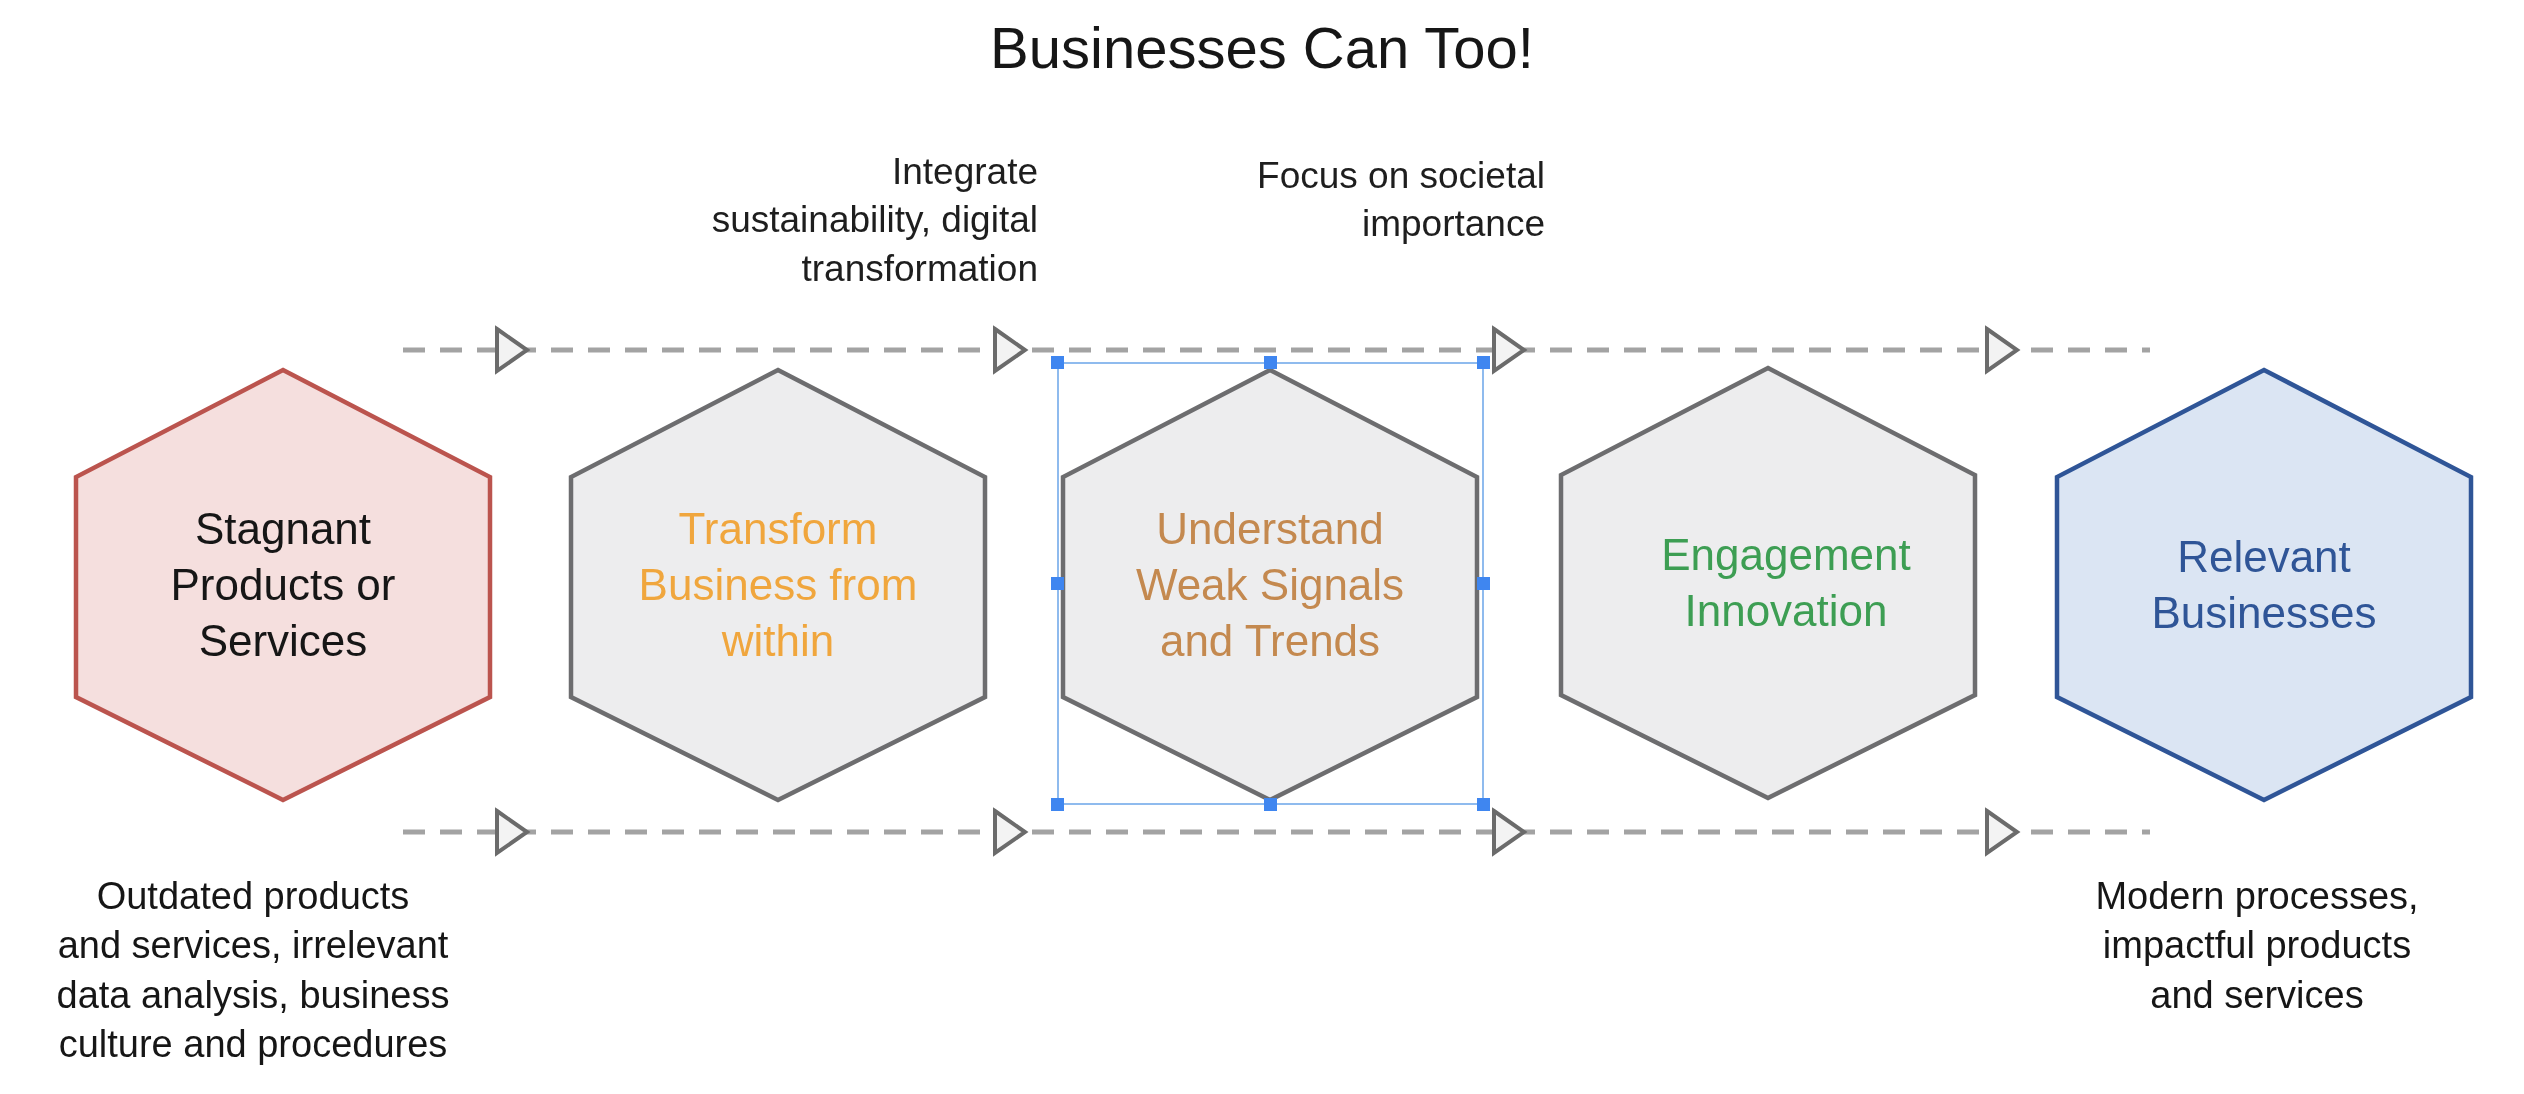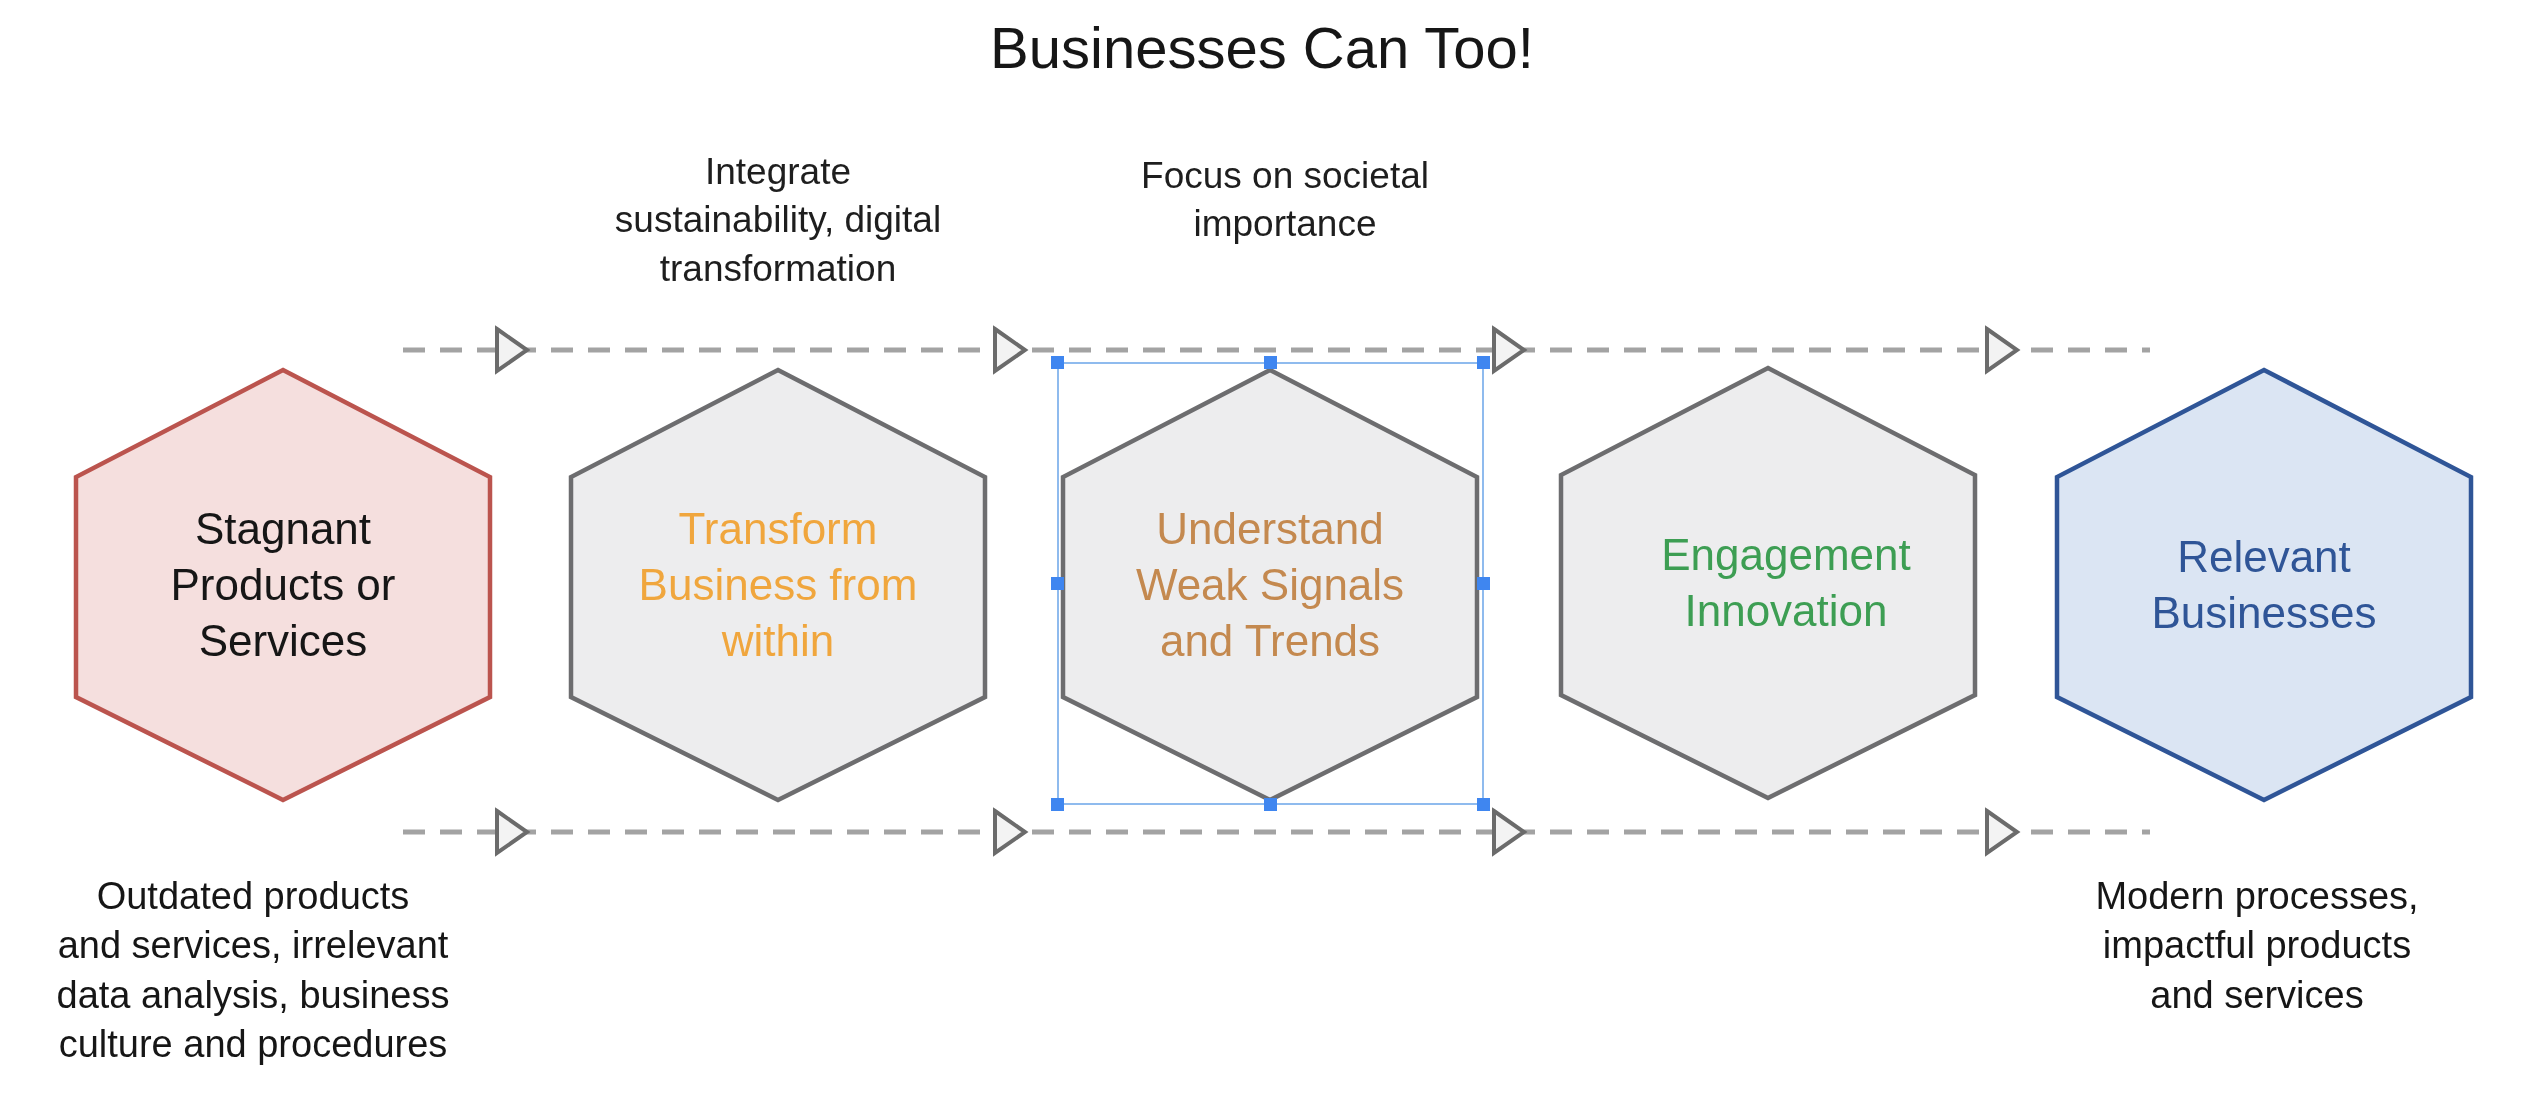--- a/index.html
+++ b/index.html
@@ -5,21 +5,21 @@
   html,body{margin:0;padding:0;background:#ffffff;}
   .canvas{
     position:relative;width:2524px;height:1094px;background:#ffffff;
     font-family:"Liberation Sans", sans-serif;color:#1b1b1b;overflow:hidden;
   }
   .title{
     position:absolute;top:14px;left:0;right:0;text-align:center;
     font-size:58px;font-weight:500;letter-spacing:0px;color:#161616;
   }
   .translabel{
-    position:absolute;width:520px;text-align:center;font-size:37px;
+    position:absolute;width:520px;text-align:right;font-size:37px;
     line-height:1.31;color:#1e1e1e;white-space:pre-line;
   }
   .tl-1{left:518px;top:148px;}
   .tl-2{left:1025px;top:152px;}
   .tl-3{left:1510px;top:152px;}
   .connector-layer{position:absolute;left:0;top:0;z-index:1;}
   .hex{
     position:absolute;width:420px;height:436px;z-index:2;
   }
   .hex svg{position:absolute;left:0;top:0;overflow:visible;}

